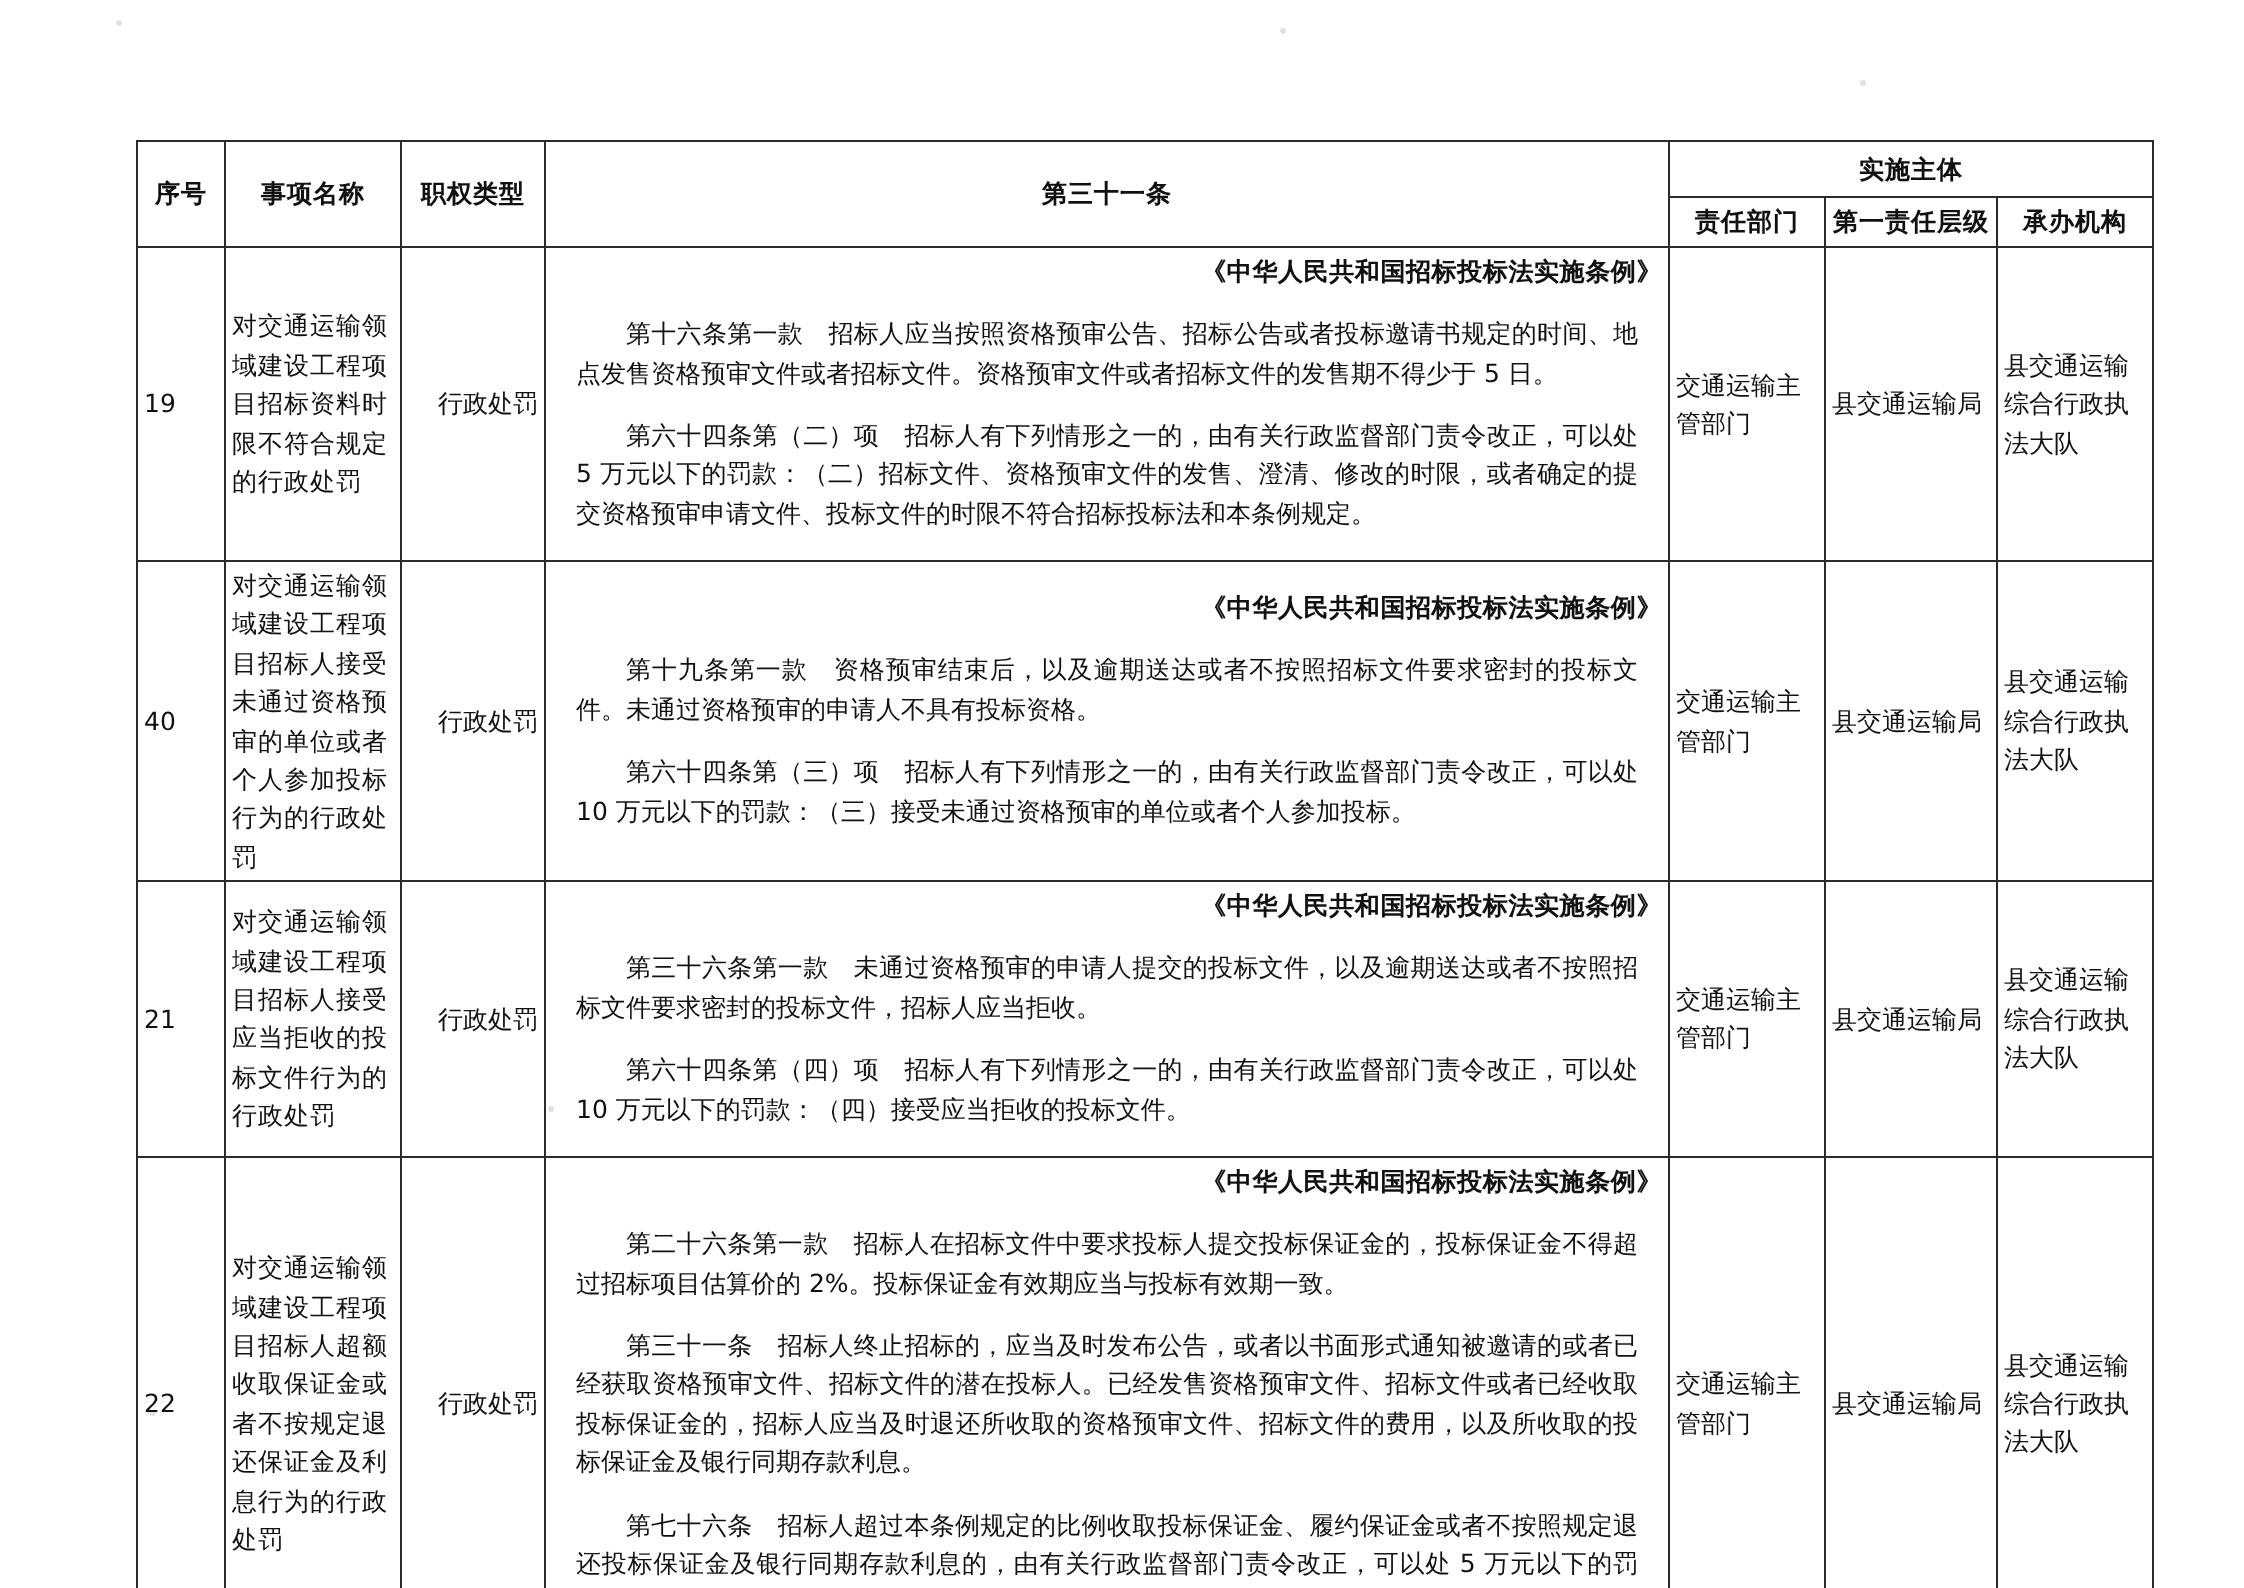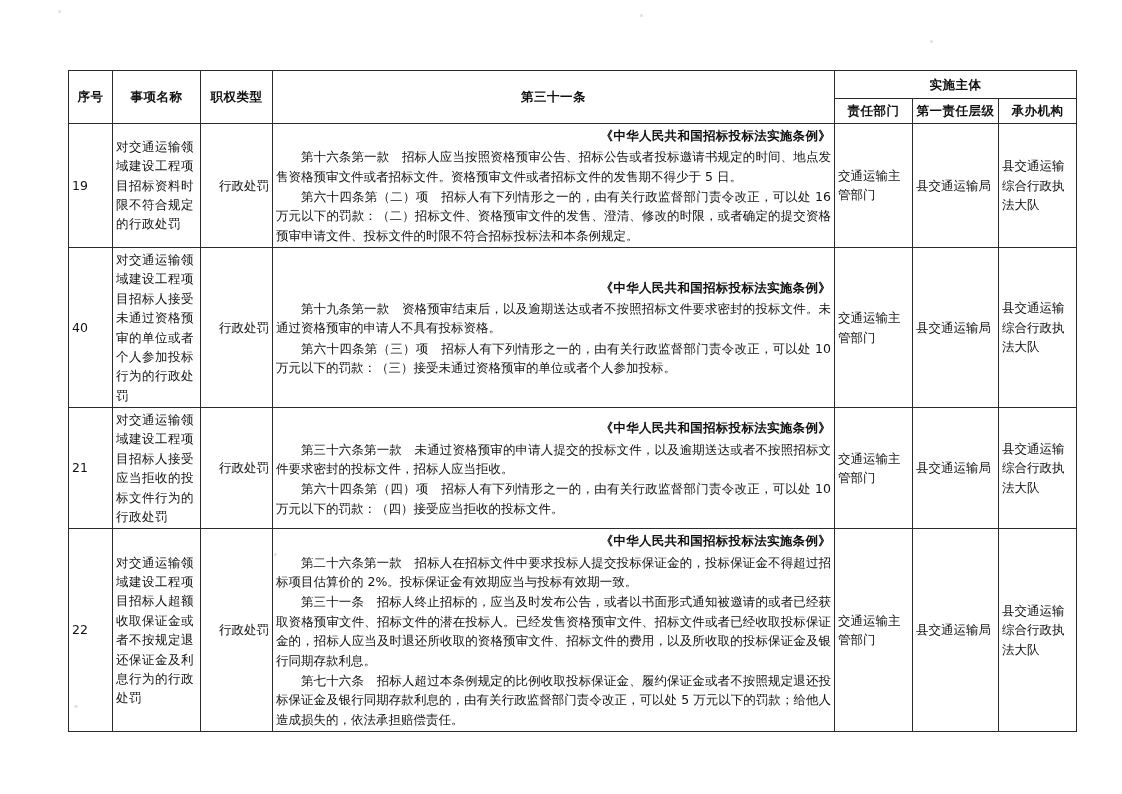--- a/index.html
+++ b/index.html
@@ -87,21 +87,21 @@
     line-height: 1.6;
     padding: 4px 4px 4px 5px;
   }
   .basis-title {
     font-weight: 700;
     text-align: right;
     margin: 0 0 2px 0;
     letter-spacing: .3px;
   }
   .basis-p {
-    margin: 0;
+    margin: 12px;
     text-indent: 2em;
     text-align: justify;
   }
   .basis-p + .basis-p { margin-top: 1px; }
 </style>
 </head>
 <body>
 
 <div class="page">
 
@@ -137,21 +137,21 @@
     </thead>
     <tbody>
 
       <tr>
         <td class="seq">19</td>
         <td class="name">对交通运输领域建设工程项目招标资料时限不符合规定的行政处罚</td>
         <td class="type">行政处罚</td>
         <td class="basis">
           <p class="basis-title">《中华人民共和国招标投标法实施条例》</p>
           <p class="basis-p">第十六条第一款　招标人应当按照资格预审公告、招标公告或者投标邀请书规定的时间、地点发售资格预审文件或者招标文件。资格预审文件或者招标文件的发售期不得少于 5 日。</p>
-          <p class="basis-p">第六十四条第（二）项　招标人有下列情形之一的，由有关行政监督部门责令改正，可以处 16 万元以下的罚款：（二）招标文件、资格预审文件的发售、澄清、修改的时限，或者确定的提交资格预审申请文件、投标文件的时限不符合招标投标法和本条例规定。</p>
+          <p class="basis-p">第六十四条第（二）项　招标人有下列情形之一的，由有关行政监督部门责令改正，可以处 5 万元以下的罚款：（二）招标文件、资格预审文件的发售、澄清、修改的时限，或者确定的提交资格预审申请文件、投标文件的时限不符合招标投标法和本条例规定。</p>
         </td>
         <td class="dept">交通运输主管部门</td>
         <td class="level">县交通运输局</td>
         <td class="org">县交通运输综合行政执法大队</td>
       </tr>
 
       <tr>
         <td class="seq">40</td>
         <td class="name">对交通运输领域建设工程项目招标人接受未通过资格预审的单位或者个人参加投标行为的行政处罚</td>
         <td class="type">行政处罚</td>

